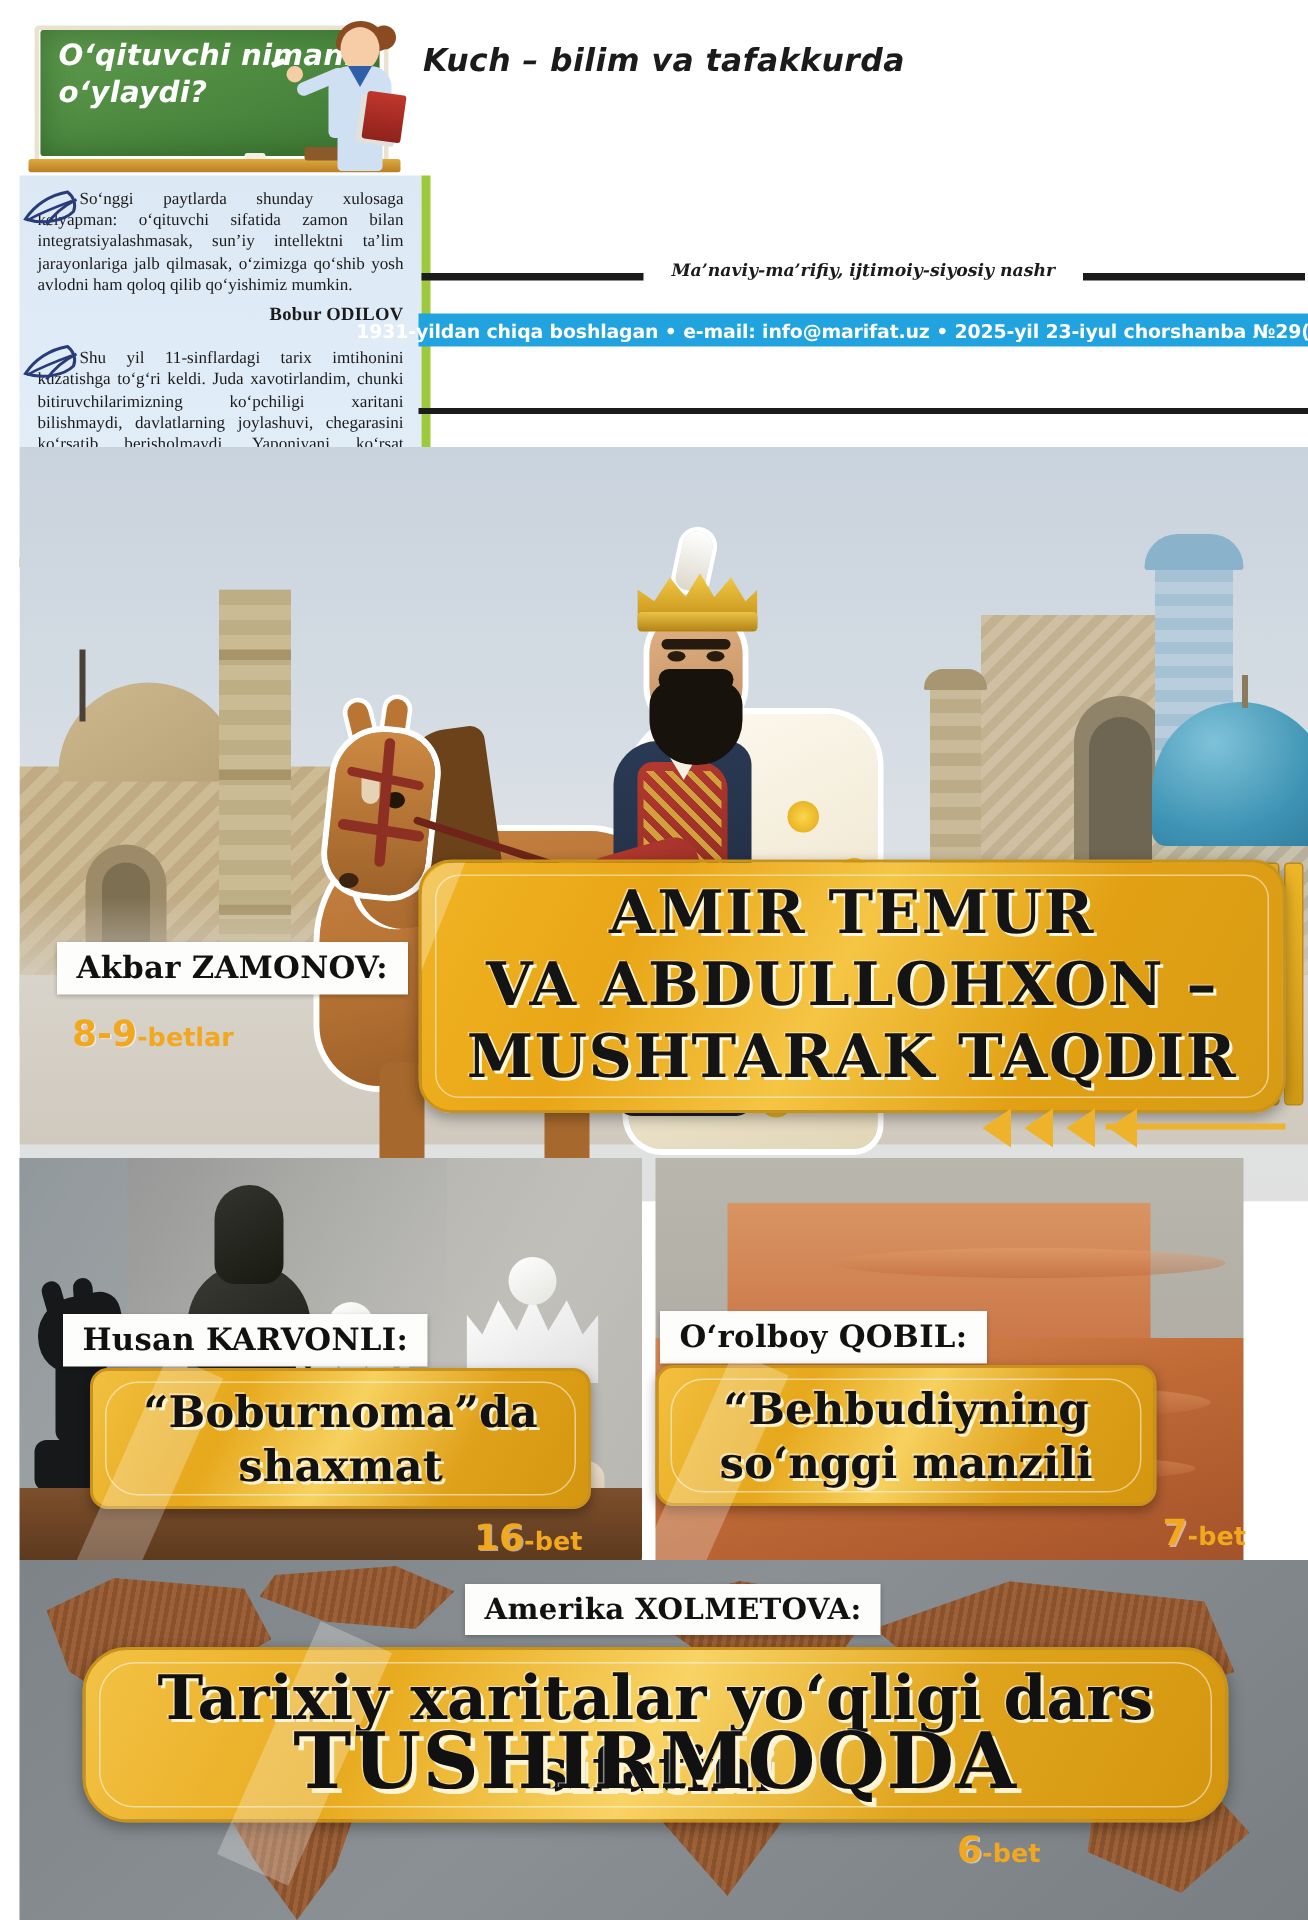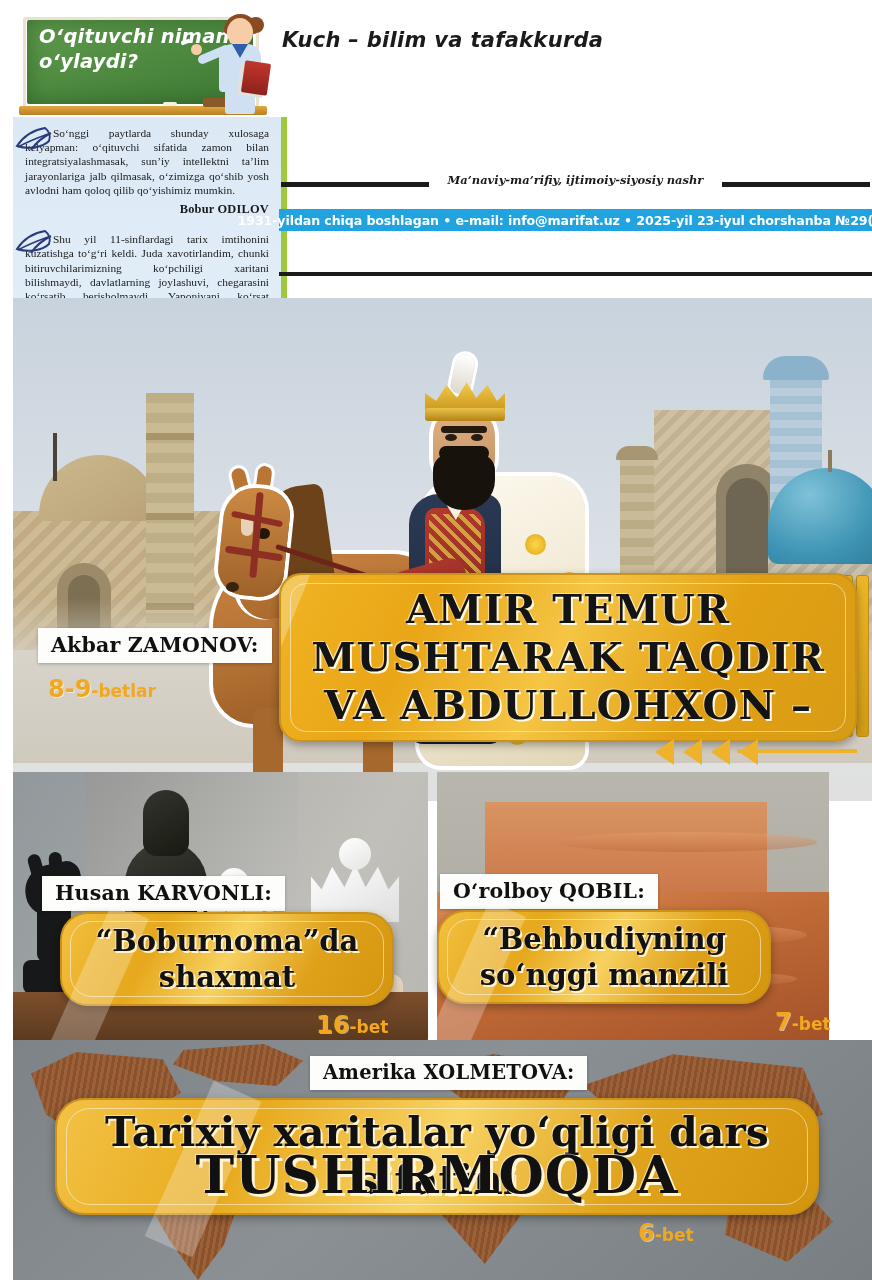--- a/index.html
+++ b/index.html
@@ -288,21 +288,21 @@
 
   .desertphoto{position:absolute;left:437px;top:772px;width:392px;height:268px;overflow:hidden;
                background:linear-gradient(#b9b6ae,#a8a49c);}
   .dsk{position:absolute;left:48px;top:30px;width:282px;height:150px;
        background:linear-gradient(#d99463,#c2663a);}
   .dune{position:absolute;background:linear-gradient(#e8a673,#bb6134);}
   .dsand{position:absolute;left:0;top:120px;width:392px;height:148px;
          background:linear-gradient(165deg,#d98b55 0%,#c06a36 45%,#a4522a 100%);}
   .camel{position:absolute;background:#4a2a16;border-radius:40% 40% 20% 20%;}
 
-  .mid-plate{position:absolute;border-radius:28px;
+  .mid-plate{position:absolute;border-radius:12px;
              background:linear-gradient(118deg,#f2c040 0%,#e6a81c 28%,#f7d15f 50%,#dfa01a 74%,#d4960f 100%);
              border:2px solid #c8921b;box-shadow:0 3px 8px rgba(0,0,0,.32);}
   .mid-plate .inner{position:absolute;left:8px;top:7px;right:8px;bottom:7px;
                     border:1px solid rgba(255,255,255,.5);border-radius:22px;}
   .mid-plate .sheen{position:absolute;left:16px;top:-10px;width:40px;height:160px;
                     background:rgba(255,255,255,.25);transform:rotate(24deg);}
   .mid-plate .txt{position:absolute;left:0;right:0;text-align:center;
                   font-family:"DejaVu Serif",serif;font-weight:700;color:#121212;
                   text-shadow:2px 2px 0 #fff3d0,-1px -1px 0 rgba(255,255,255,.45);}
 
@@ -474,22 +474,22 @@
       <div class="tm-crownband"></div>
     </div>
 
     <div class="plate-tab" style="left:843px"></div>
     <div class="plate-tab" style="left:827px"></div>
     <div class="hl-plate">
       <div class="hl-sheen"></div>
       <div class="hl-inner"></div>
       <div class="hl-text">
         <div>AMIR TEMUR</div>
+        <div>VA ABDULLOHXON –</div>
         <div>MUSHTARAK TAQDIR</div>
-        <div>VA ABDULLOHXON –</div>
       </div>
     </div>
   </div>
 
   <div class="lbl" style="left:38px;top:628px">Akbar ZAMONOV:</div>
   <div class="pg" style="left:48px;top:675px">
     <span class="num">8-9</span><span class="suf">-betlar</span>
   </div>
 
   <div class="arrows">

